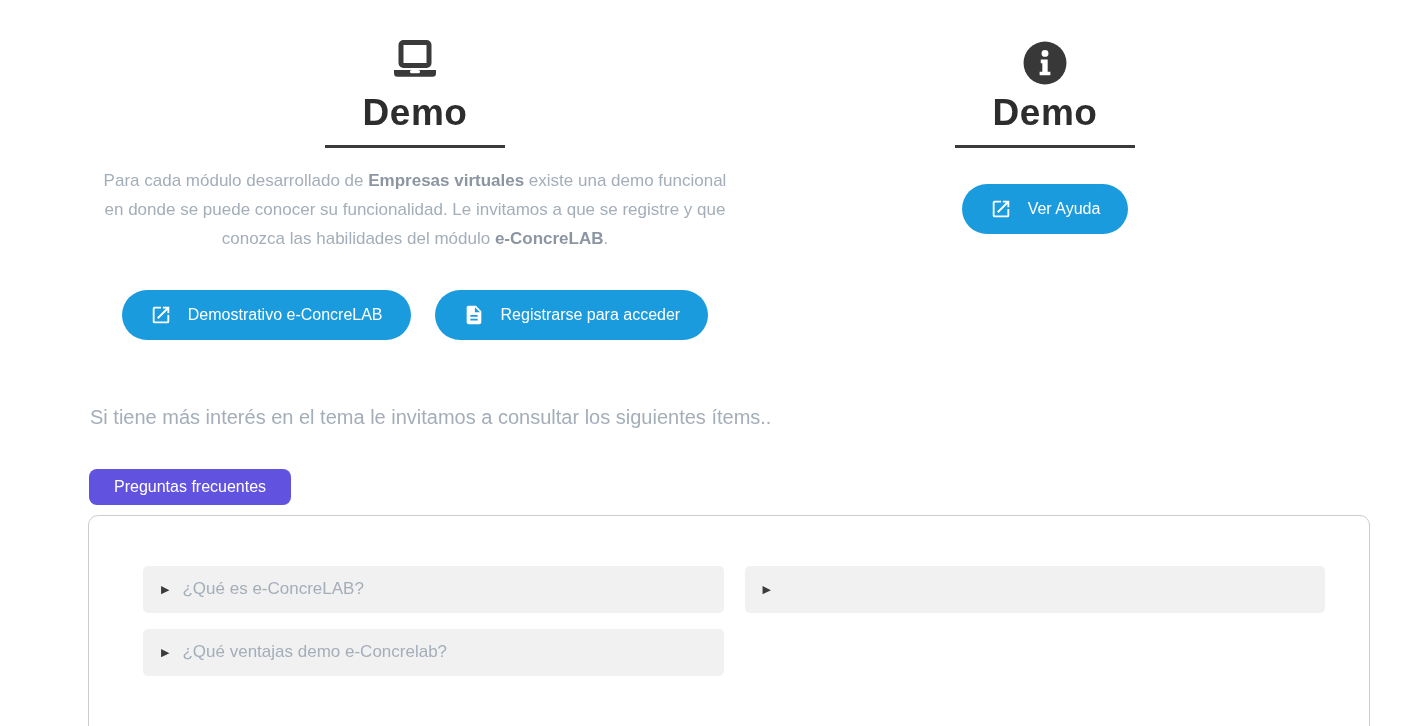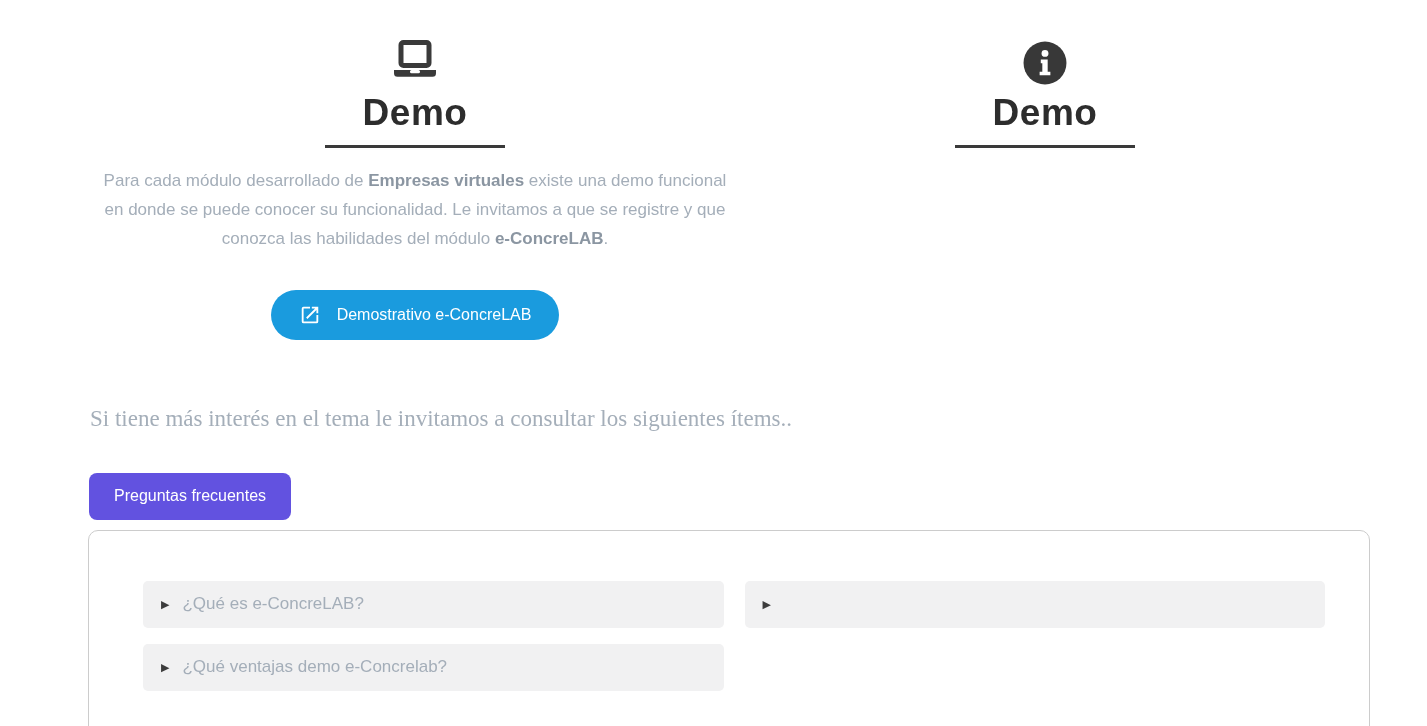--- a/index.html
+++ b/index.html
@@ -35,23 +35,23 @@
   .col-ayuda .lead{max-width:600px;}
   .lead b{color:var(--text-muted-bold);font-weight:700;}
   .btn-row{margin-top:36px;display:flex;justify-content:center;gap:24px;}
   .btn-blue{
     display:inline-flex;align-items:center;gap:16px;height:50px;padding:0 28px;
     background:var(--accent-blue);color:#fff;border:none;border-radius:25px;
     font-size:16px;font-family:inherit;cursor:pointer;white-space:nowrap;
   }
   .btn-icon{display:flex;color:#fff;}
   .btn-icon svg{width:22px;height:22px;display:block;}
-  .more-info{margin:64px 0 0 90px;font-size:23px;line-height:1.3;color:var(--text-muted);font-family:Liberation Serif, serif;}
+  .more-info{margin:64px 0 0 90px;font-size:20px;line-height:1.3;color:var(--text-muted);}
   .btn-purple{
-    display:inline-block;margin:39px 0 0 89px;height:47px;padding:0 25px;
+    display:inline-block;margin:39px 0 0 89px;height:36px;padding:0 25px;
     background:var(--accent-purple);color:#fff;border:none;border-radius:8px;
     font-size:16px;font-family:inherit;cursor:pointer;
   }
   .faq-panel{
     margin:10px 0 0 88px;width:1282px;height:280px;
     border:1px solid var(--panel-border);border-radius:10px;
     padding:50px 44px 0 54px;
   }
   .faq-grid{display:grid;grid-template-columns:1fr 1fr;column-gap:21px;row-gap:16px;}
   .faq-item{
@@ -81,33 +81,51 @@
     <p class="lead"><span>Para cada módulo desarrollado de </span><b>Empresas virtuales</b><span> existe una demo funcional en donde se puede conocer su funcionalidad. Le invitamos a que se registre y que conozca las habilidades del módulo </span><b>e-ConcreLAB</b><span>.</span></p>
     <div class="btn-row">
       <button class="btn-blue">
         <span class="btn-icon">
           <svg viewBox="0 0 24 24" aria-hidden="true">
               <path fill="currentColor" d="M19 19H5V5h7V3H5a2 2 0 0 0-2 2v14a2 2 0 0 0 2 2h14a2 2 0 0 0 2-2v-7h-2v7zM14 3v2h3.59l-9.83 9.83 1.41 1.41L19 6.41V10h2V3h-7z"></path>
             </svg>
         </span>
         <span>Demostrativo e-ConcreLAB</span>
       </button>
+      <button class="btn-blue">
+        <span class="btn-icon">
+          <svg viewBox="0 0 24 24" aria-hidden="true">
+              <path fill="currentColor" d="M14 2H6c-1.1 0-2 .9-2 2v16c0 1.1.9 2 2 2h12c1.1 0 2-.9 2-2V8l-6-6zm2 16H8v-2h8v2zm0-4H8v-2h8v2zm-3-5V3.5L18.5 9H13z"></path>
+            </svg>
+        </span>
+        <span>Registrarse para acceder</span>
+      </button>
     </div>
   </section>
 
   <section class="col col-ayuda">
     <div class="icon-wrap">
       <svg viewBox="0 0 24 24" width="46" height="46" aria-hidden="true">
         <circle cx="12" cy="12" r="11.2" fill="#383838"></circle>
         <circle cx="12" cy="7" r="1.8" fill="#ffffff"></circle>
         <path d="M9.8 10.2h3.6v6.3h1.4v1.9H9.2v-1.9h1.4v-4.4H9.8z" fill="#ffffff"></path>
       </svg>
     </div>
     <h2 class="section-title">Demo</h2>
     <div class="title-underline"></div>
+    <div class="btn-row">
+      <button class="btn-blue">
+        <span class="btn-icon">
+          <svg viewBox="0 0 24 24" aria-hidden="true">
+              <path fill="currentColor" d="M19 19H5V5h7V3H5a2 2 0 0 0-2 2v14a2 2 0 0 0 2 2h14a2 2 0 0 0 2-2v-7h-2v7zM14 3v2h3.59l-9.83 9.83 1.41 1.41L19 6.41V10h2V3h-7z"></path>
+            </svg>
+        </span>
+        <span>Ver Ayuda</span>
+      </button>
+    </div>
   </section>
 
 </div>
 
 <p class="more-info">Si tiene más interés en el tema le invitamos a consultar los siguientes ítems..</p>
 
 <button class="btn-purple">Preguntas frecuentes</button>
 
 <div class="faq-panel">
   <div class="faq-grid">

